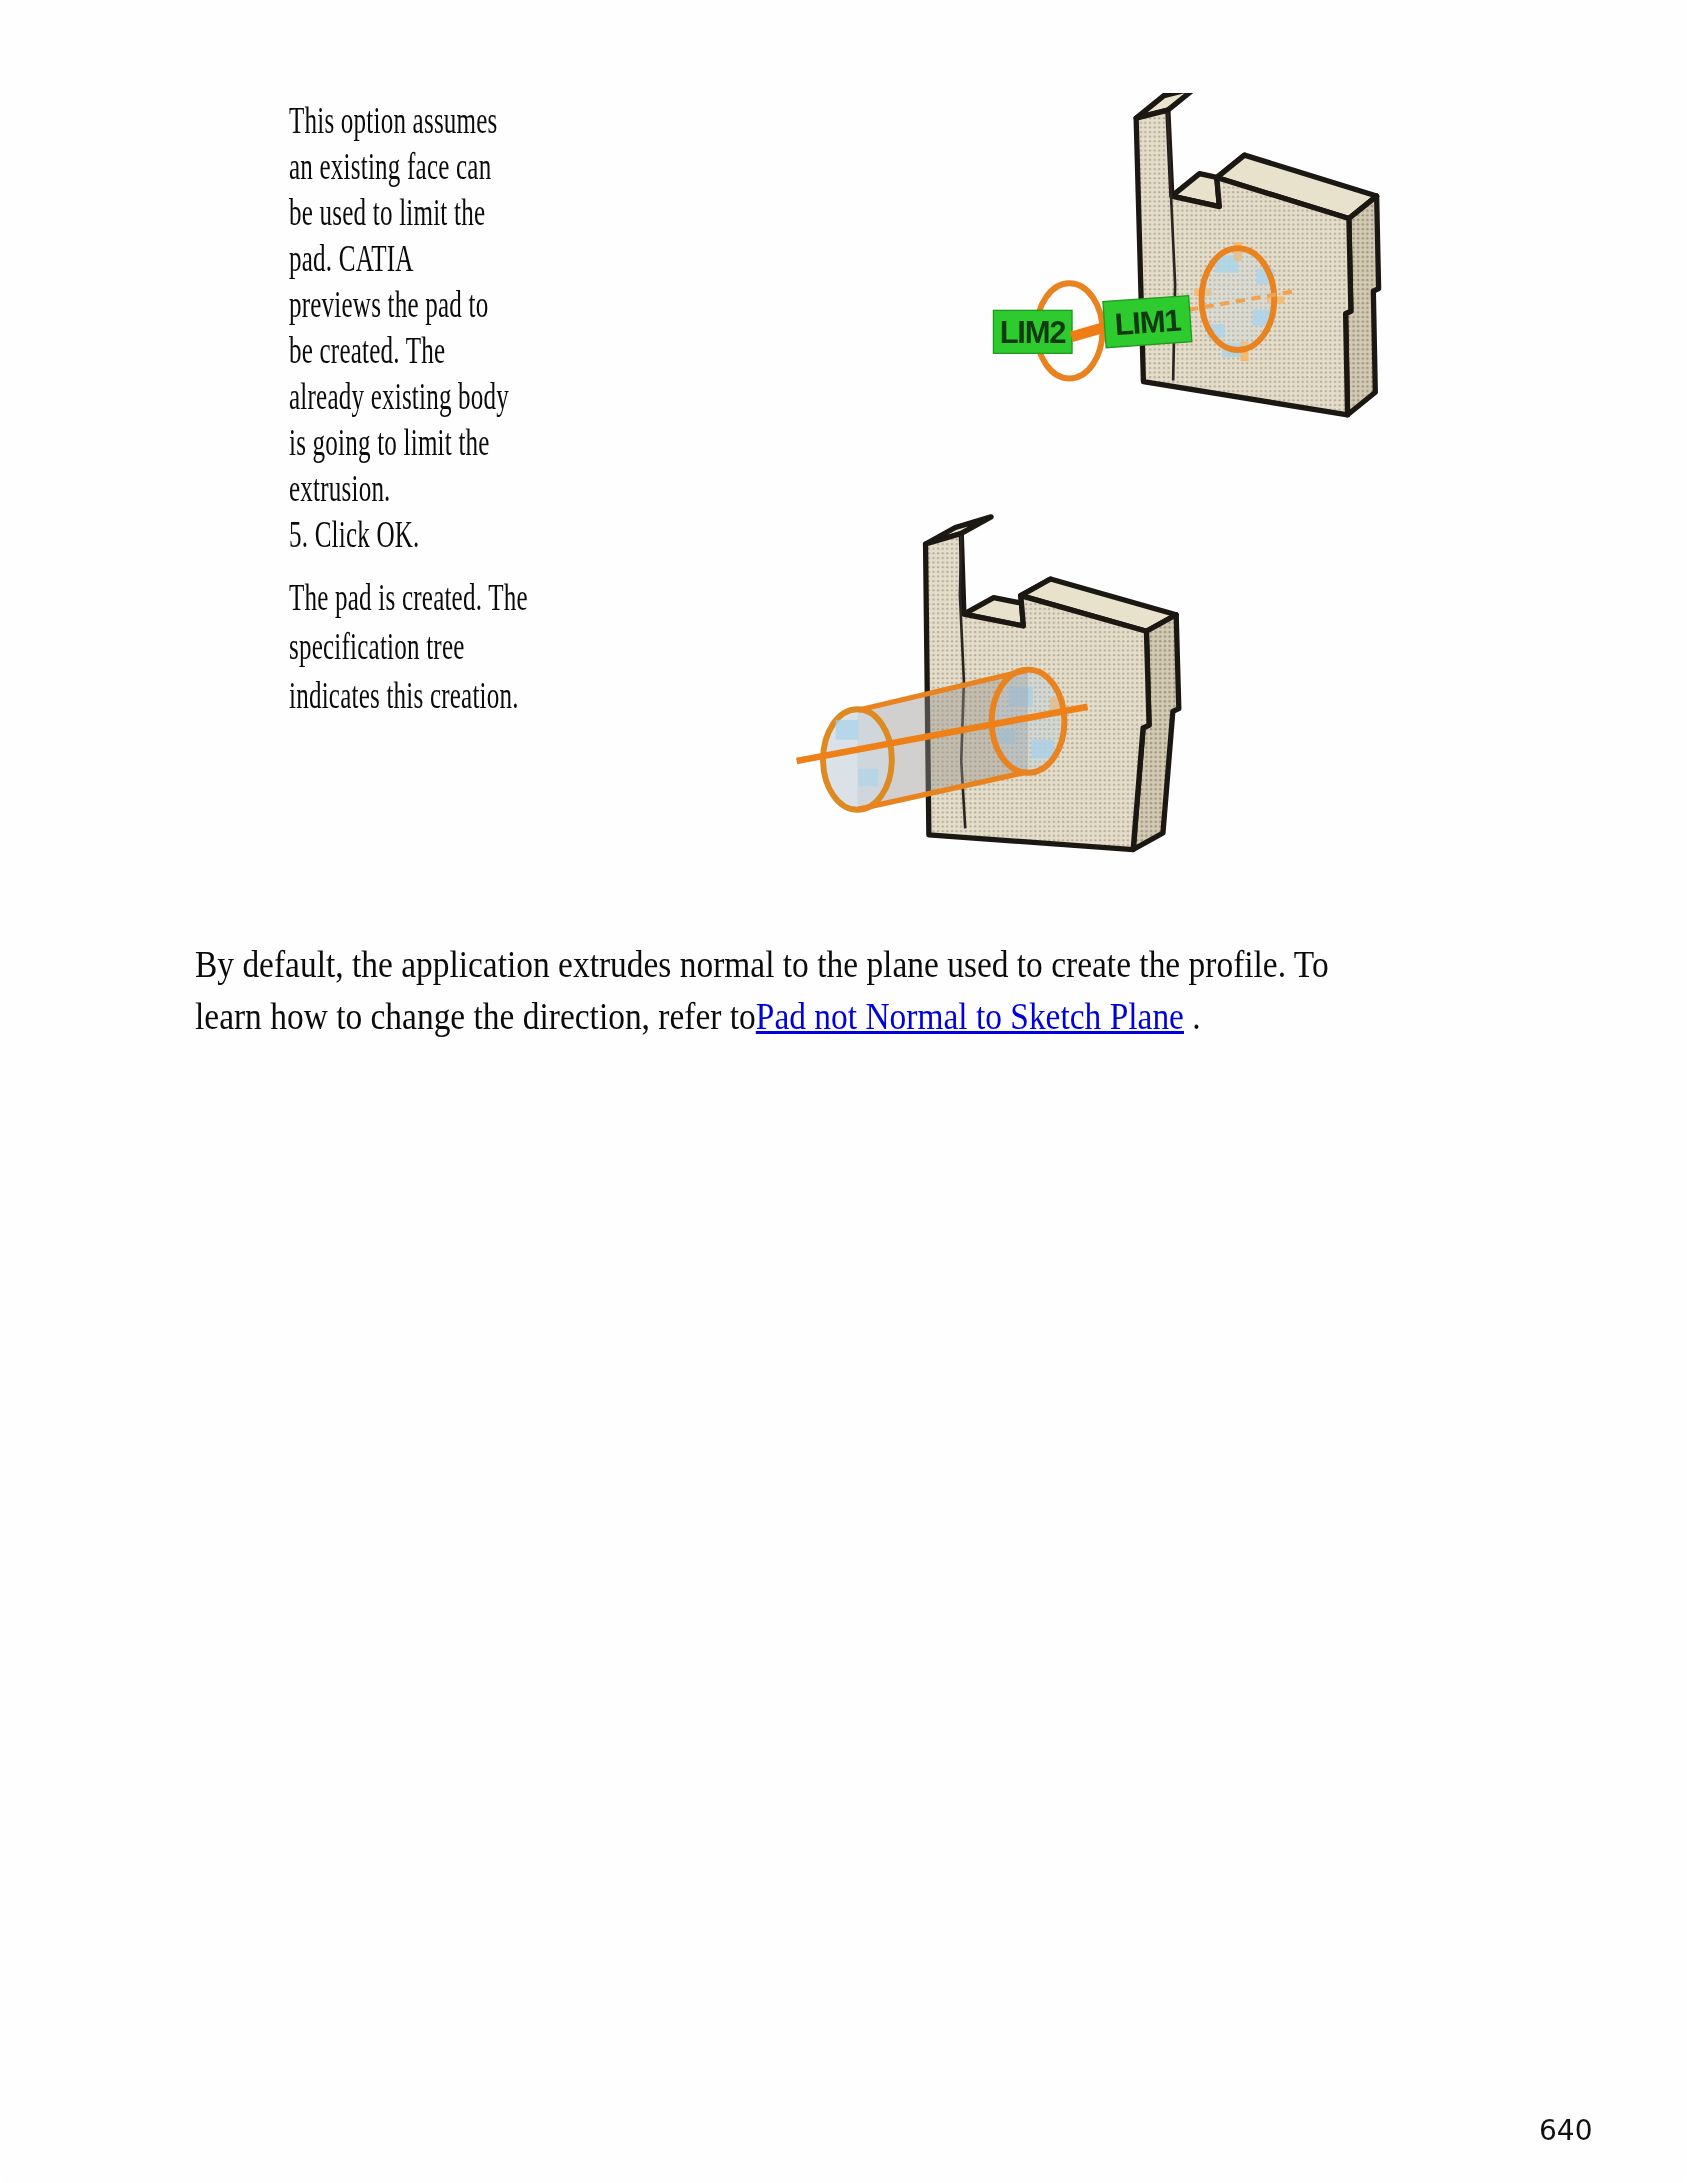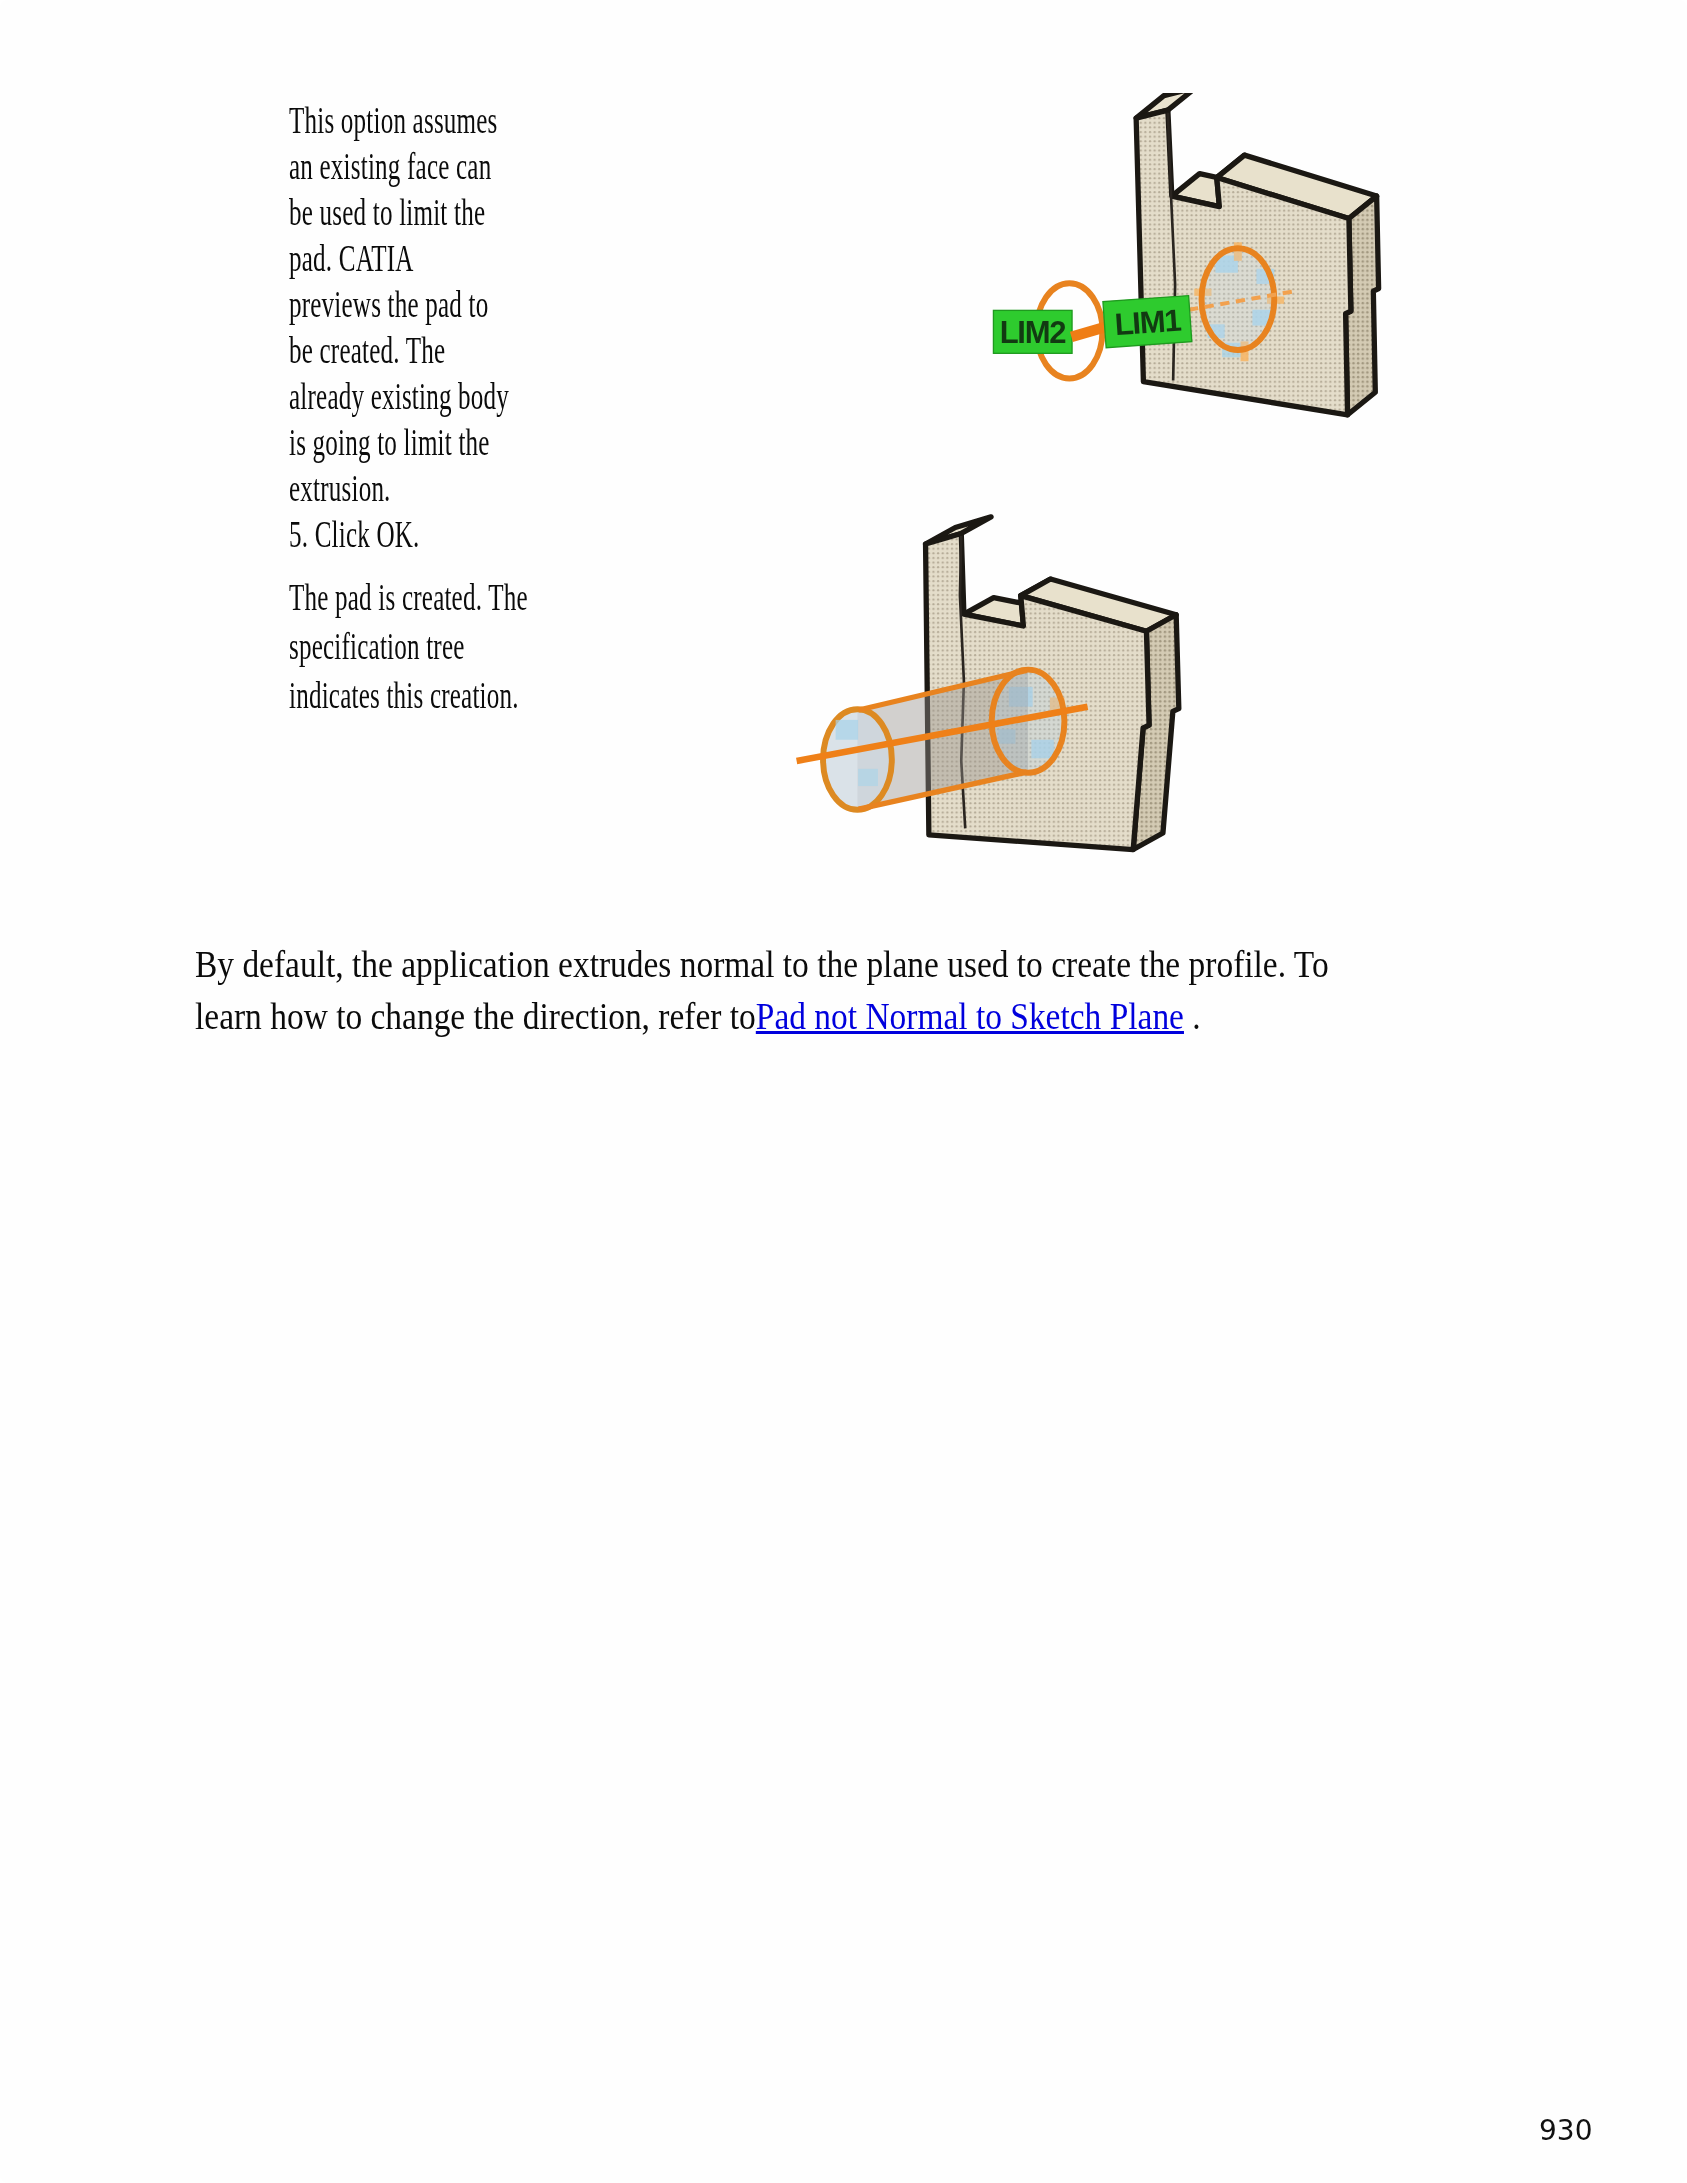--- a/index.html
+++ b/index.html
@@ -151,16 +151,16 @@
     <line x1="1203" y1="1150" x2="1643" y2="1068" stroke="#ef8018" stroke-width="10"></line>
   </svg>
 
   <div class="bodypara">
     <div>By default, the application extrudes normal to the plane used to create the profile. To</div>
     <div>
       <span>learn how to change the direction, refer to</span><a href="#">Pad not Normal to Sketch Plane</a><span> .</span>
     </div>
   </div>
 
-  <div class="pagenum">930</div>
+  <div class="pagenum">640</div>
 
 </div>
 
 
 </body></html>

